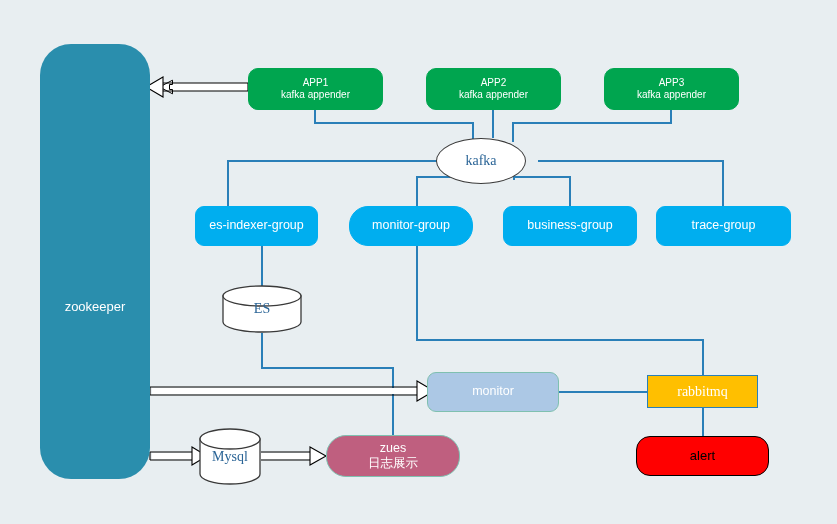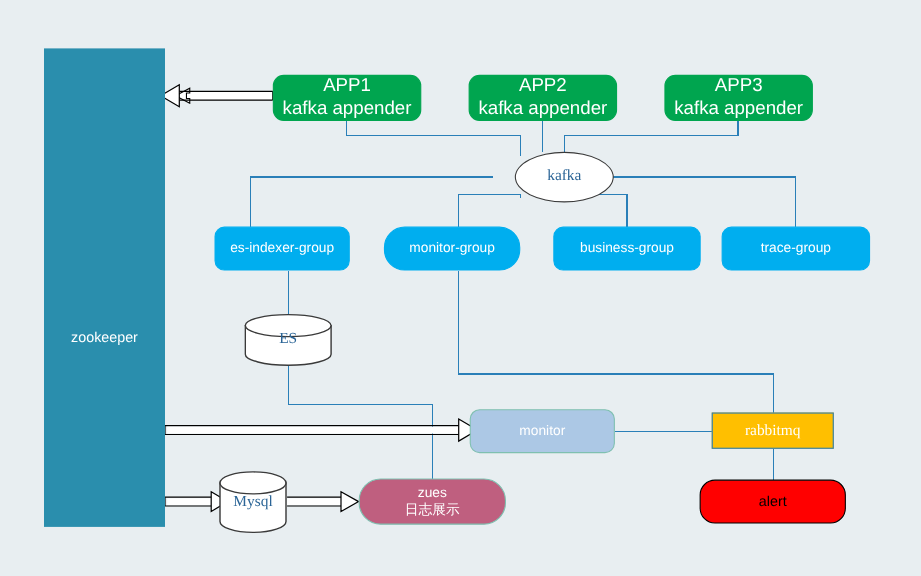--- a/index.html
+++ b/index.html
@@ -26,20 +26,21 @@
   .node {
     position: absolute;
     box-sizing: border-box;
     display: flex;
     flex-direction: column;
     align-items: center;
     justify-content: center;
     text-align: center;
     line-height: 1.22;
     z-index: 3;
+    border-radius: 31px;
   }
   .node .line2 { display: block; }
 
   
   .zk {
     left: 40px; top: 44px;
     width: 110px; height: 435px;
     background: #2a8ead;
     color: #ffffff;
     font-size: 13px;
@@ -52,29 +53,29 @@
     left: 0; right: 0;
   }
 
   
   .app {
     height: 42px;
     background: #00a54f;
     border: 1px solid #00a54f;
     border-radius: 10px;
     color: #ffffff;
-    font-size: 17px;
+    font-size: 10px;
   }
   .app1 { left: 248px; top: 68px; width: 135px; }
   .app2 { left: 426px; top: 68px; width: 135px; }
   .app3 { left: 604px; top: 68px; width: 135px; align-items: center; }
 
   
   .kafka {
-    left: 468px; top: 138px;
+    left: 436px; top: 138px;
     width: 90px; height: 46px;
     background: #ffffff;
     border: 1.4px solid #3a3a3a;
     border-radius: 50%;
     color: #2a6496;
     font-size: 14px;
     font-family: "Liberation Serif", serif;
   }
 
   

